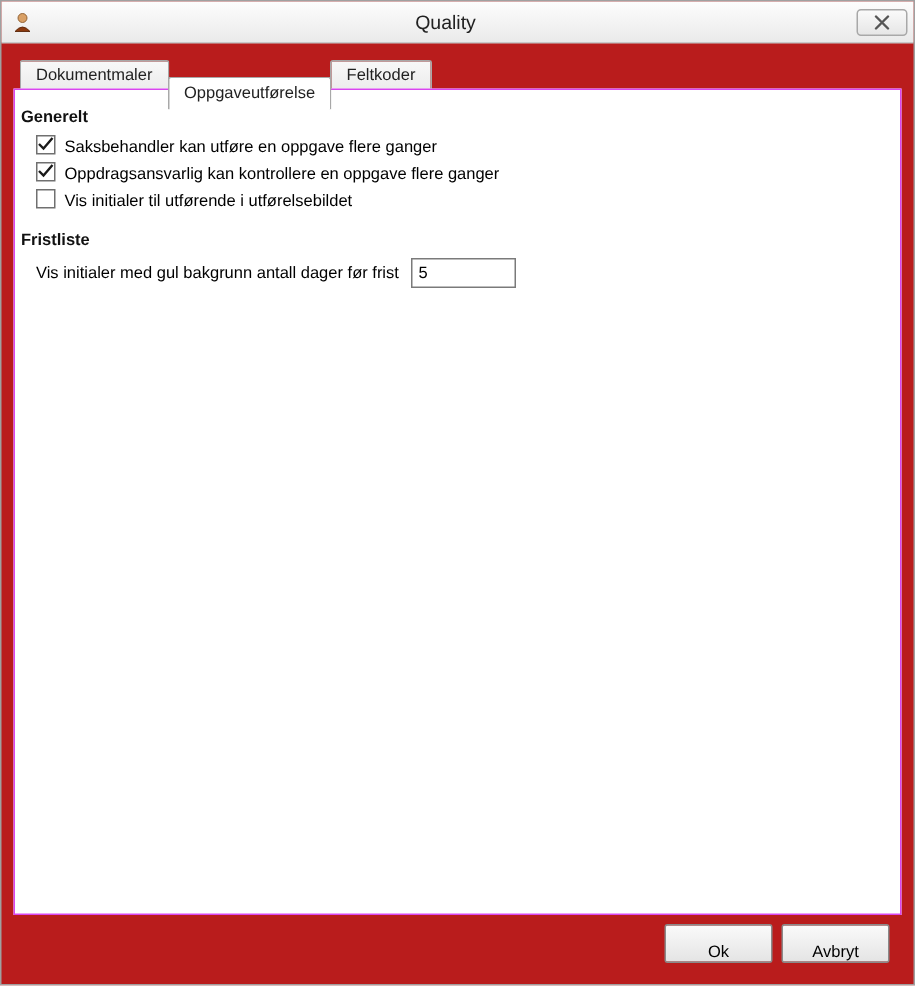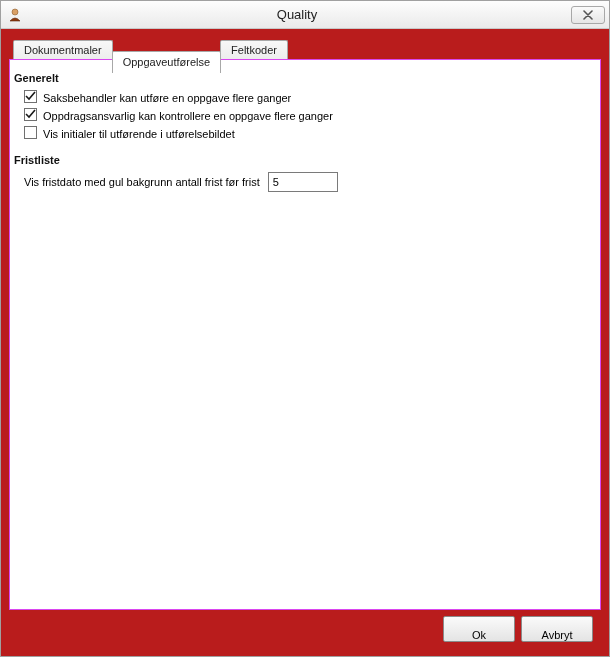--- a/index.html
+++ b/index.html
@@ -220,21 +220,21 @@
       </div>
 
       <div class="checkbox-row">
         <span class="checkbox"></span>
         <span class="checkbox-label">Vis initialer til utførende i utførelsebildet</span>
       </div>
 
       <div class="section-header" style="margin-top:12px">Fristliste</div>
 
       <div class="field-row">
-        <span class="field-label">Vis fristdato med gul bakgrunn antall frist før frist</span>
+        <span class="field-label">Vis initialer med gul bakgrunn antall dager før frist</span>
         <input class="text-input" type="text" value="5" style="">
       </div>
 
     </div>
 
     <div class="buttonbar">
       <button class="btn">Ok</button>
       <button class="btn">Avbryt</button>
     </div>
 

